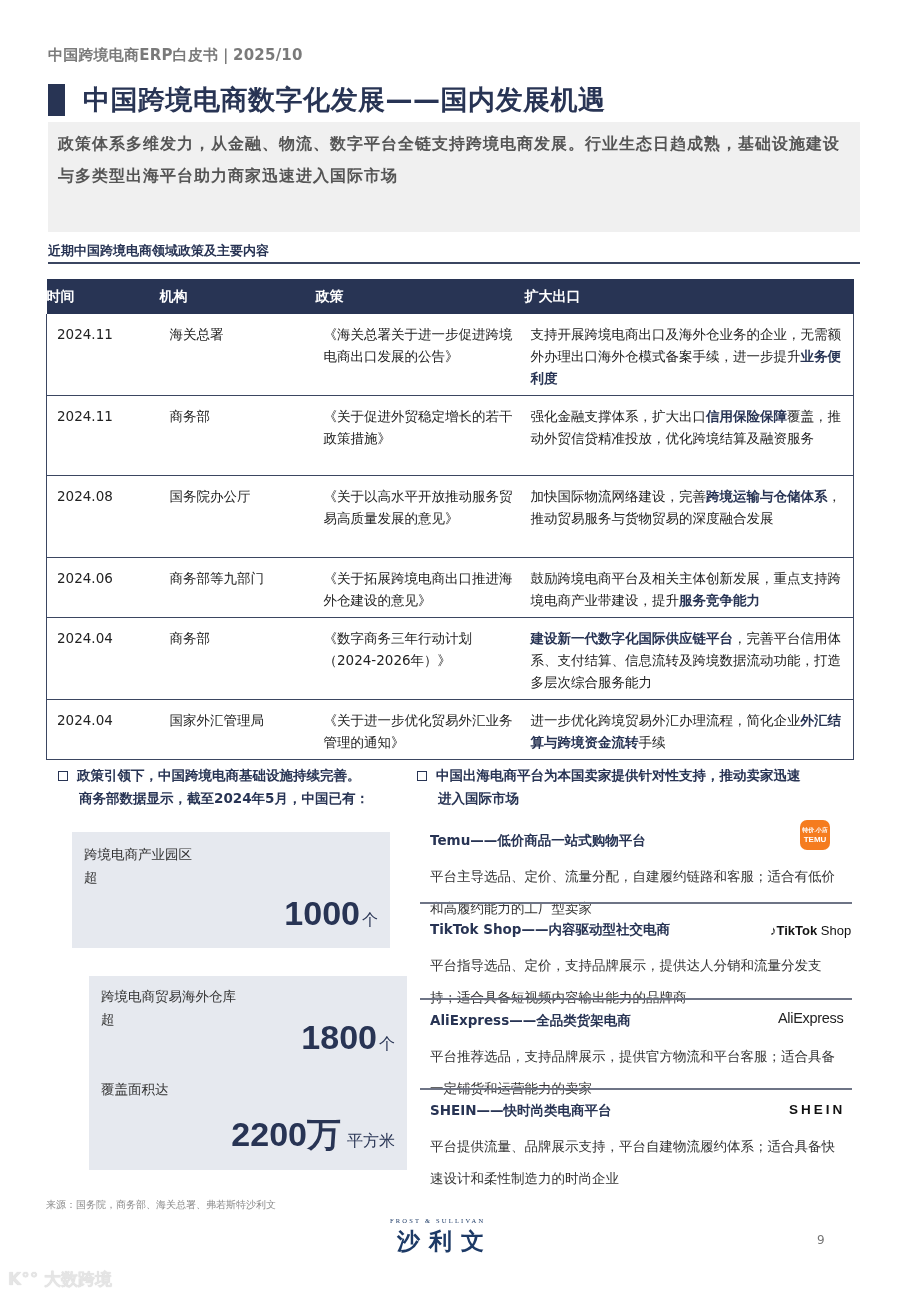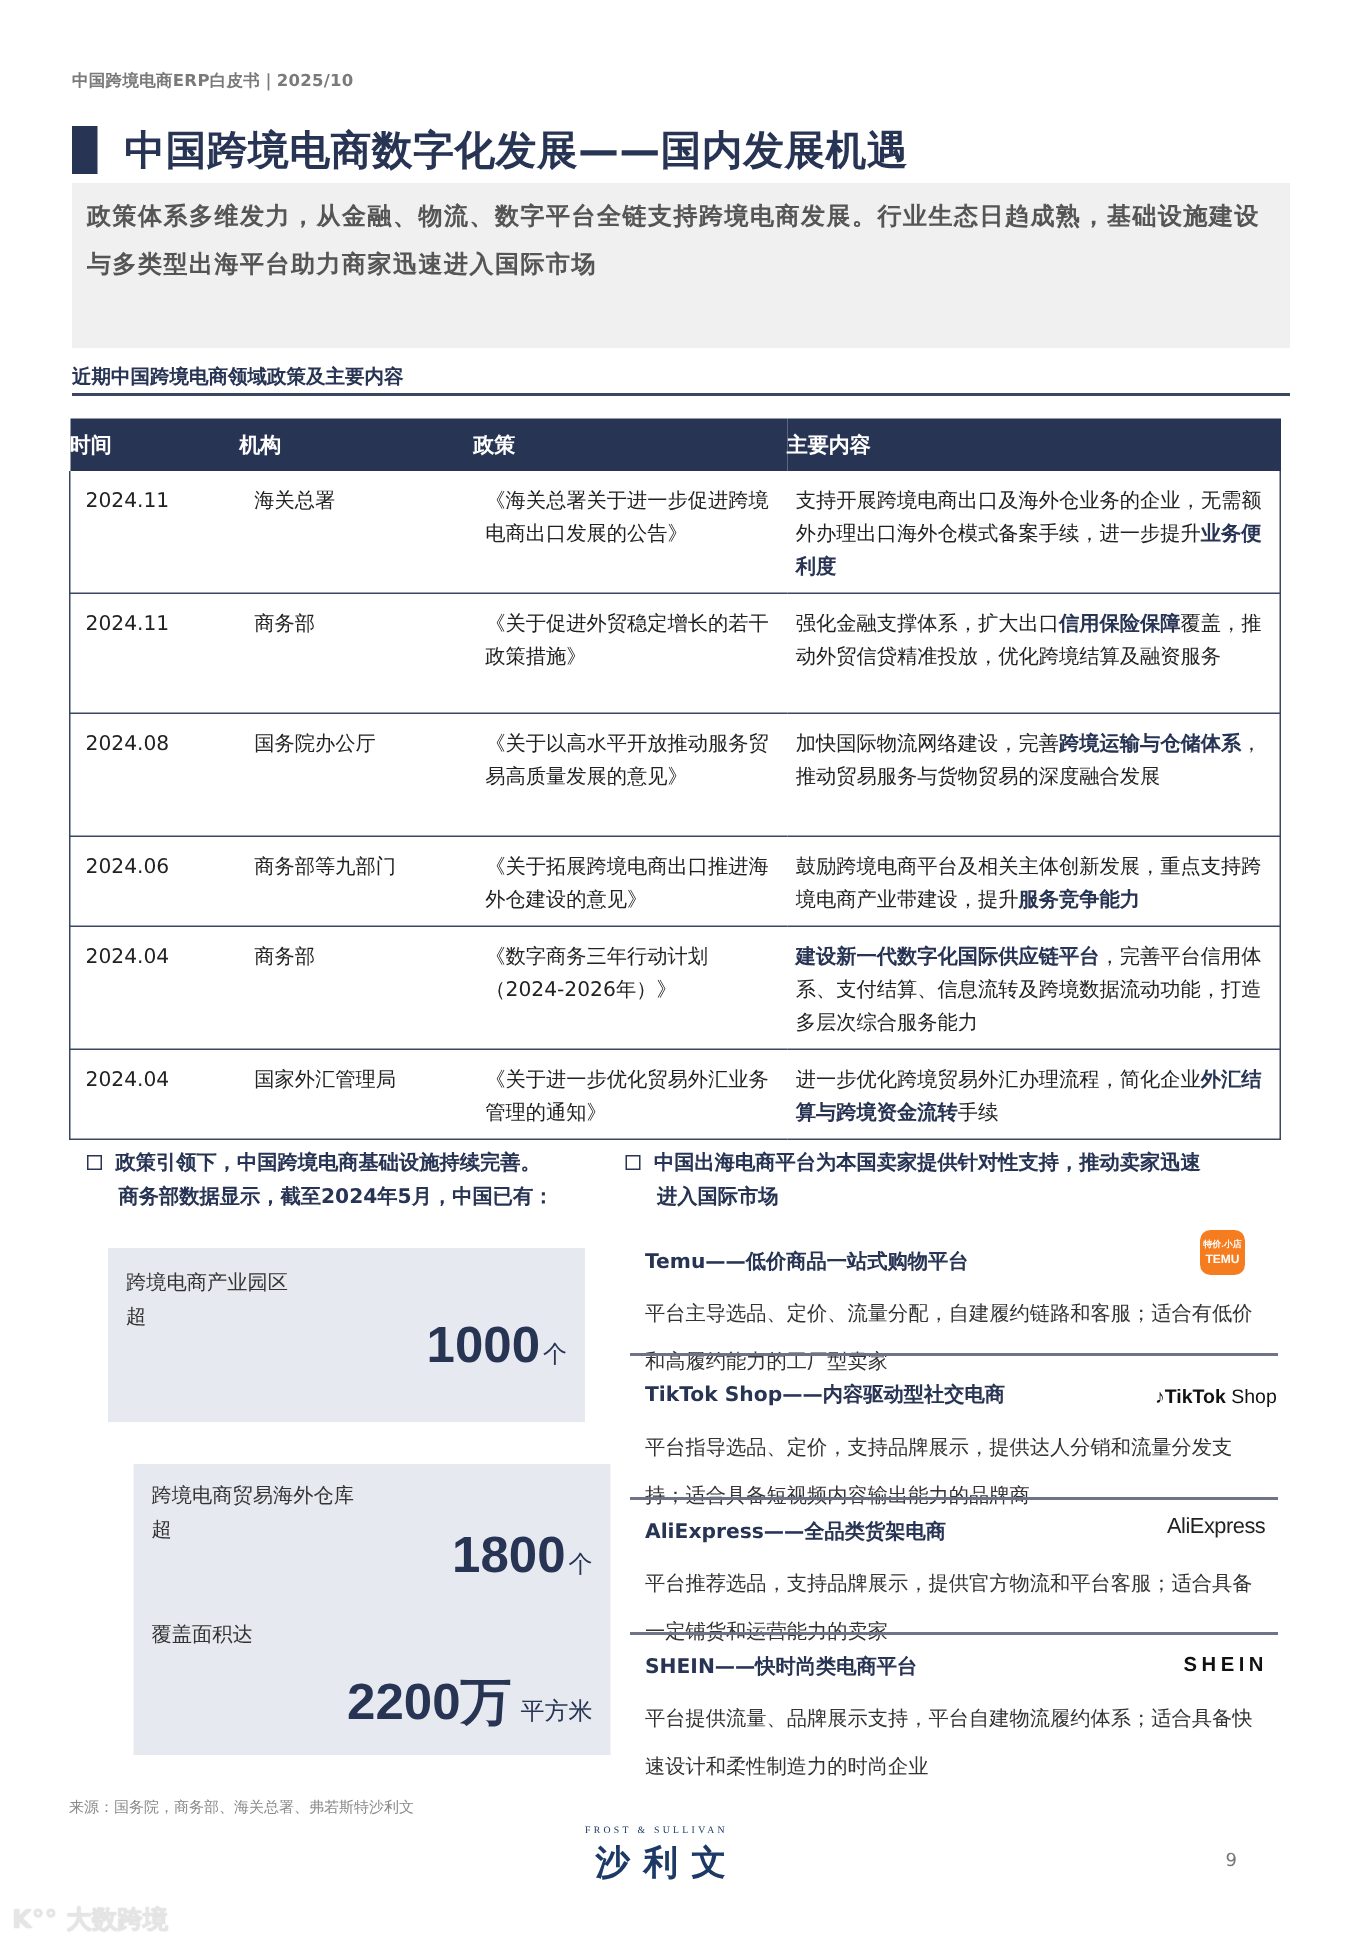--- a/index.html
+++ b/index.html
@@ -1,19 +1,19 @@
 <!DOCTYPE html>
 <html><head>
 <meta charset="utf-8">
 <style>
   * { box-sizing: border-box; margin: 0; padding: 0; }
   html, body { width: 900px; height: 1300px; background: #ffffff; overflow: hidden; }
   body { position: relative; font-family: "DejaVu Sans", "Liberation Sans", sans-serif; color: #222; }
 
-  .header-tag { position: absolute; left: 48px; top: 46px; font-size: 11px; font-weight: bold; color: #7a7a7a; letter-spacing: 0.2px; }
+  .header-tag { position: absolute; left: 48px; top: 46px; font-size: 15px; font-weight: bold; color: #7a7a7a; letter-spacing: 0.2px; }
 
   .title-row { position: absolute; left: 48px; top: 82px; height: 36px; display: flex; align-items: center; }
   .title-bar { width: 17px; height: 32px; background: #283454; margin-right: 18px; }
   .title-text { font-size: 27px; font-weight: bold; color: #283454; letter-spacing: 0.5px; }
 
   .summary-box { position: absolute; left: 48px; top: 122px; width: 812px; height: 110px; background: #f0f0f0; padding: 6px 10px 0 10px; }
   .summary-text { font-size: 16px; font-weight: bold; color: #555; line-height: 32px; letter-spacing: 1px; }
 
   .table-caption { position: absolute; left: 48px; top: 242px; font-size: 13px; font-weight: bold; color: #283454; }
   .caption-rule { position: absolute; left: 48px; top: 262px; width: 812px; height: 2px; background: #3b4661; }
@@ -78,21 +78,21 @@
 
 <div class="table-caption">近期中国跨境电商领域政策及主要内容</div>
 <div class="caption-rule"></div>
 
 <table class="policy">
   <thead>
     <tr>
       <th>时间</th>
       <th>机构</th>
       <th>政策</th>
-      <th>主要内容</th>
+      <th>扩大出口</th>
     </tr>
   </thead>
   <tbody>
     <tr style="height:80px">
       <td class="c-date">2024.11</td>
       <td class="c-org">海关总署</td>
       <td class="c-policy">《海关总署关于进一步促进跨境电商出口发展的公告》</td>
       <td class="c-content"><span>支持开展跨境电商出口及海外仓业务的企业，无需额外办理出口海外仓模式备案手续，进一步提升</span><span class="hl">业务便利度</span><span></span></td>
     </tr>
     <tr style="height:80px">
@@ -129,21 +129,21 @@
 </table>
 
 <div class="bullet bullet-left">
   <div><span class="box"></span><span>政策引领下，中国跨境电商基础设施持续完善。</span></div>
   <div class="indent">商务部数据显示，截至2024年5月，中国已有：</div>
 </div>
 
 <div class="stat-card a">
   <div class="stat-label" style="top:14px">跨境电商产业园区</div>
   <div class="stat-label" style="top:37px">超</div>
-  <div class="stat-num" style="top:46px"><span class="big">1000</span><span class="unit">个</span></div>
+  <div class="stat-num" style="top:62px"><span class="big">1000</span><span class="unit">个</span></div>
 </div>
 
 <div class="stat-card b">
   <div class="stat-label" style="top:12px">跨境电商贸易海外仓库</div>
   <div class="stat-label" style="top:35px">超</div>
   <div class="stat-num" style="top:42px"><span class="big">1800</span><span class="unit">个</span></div>
   <div class="stat-label" style="top:105px">覆盖面积达</div>
   <div class="stat-num" style="top:136px"><span class="big">2200</span><span class="wan">万</span><span class="unit" style="margin-left:6px">平方米</span></div>
 </div>
 

